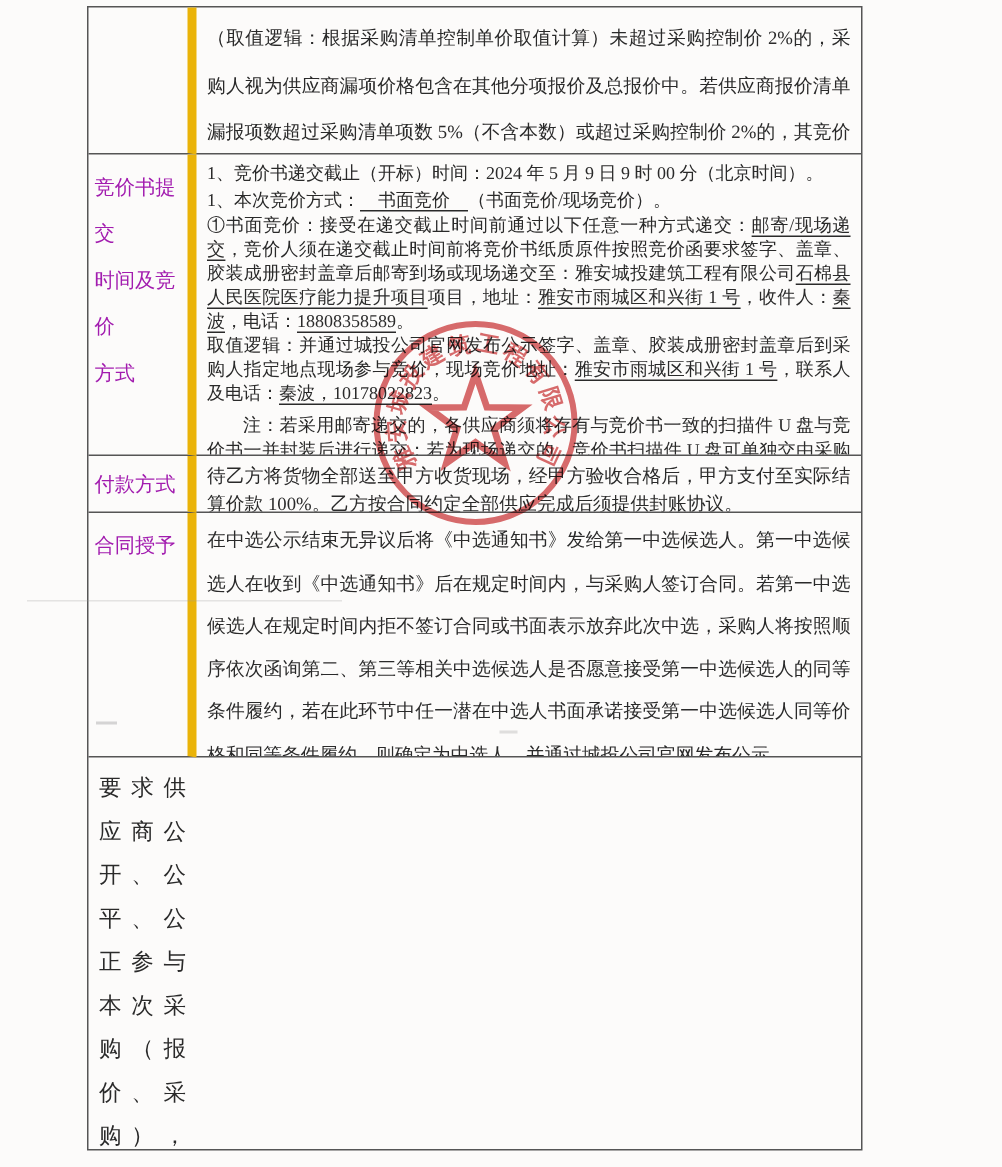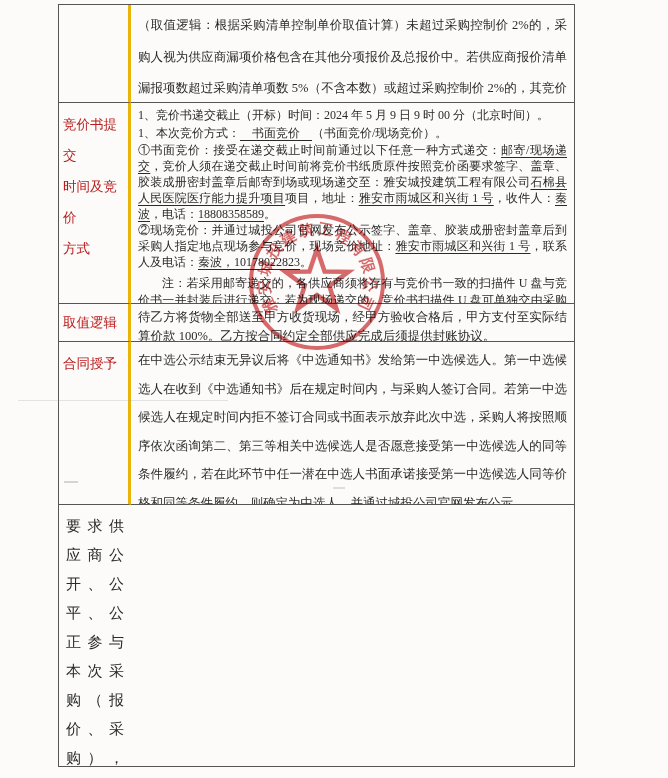--- a/index.html
+++ b/index.html
@@ -18,25 +18,25 @@
     position:absolute;left:58px;top:4px;width:517px;
     border:1px solid #555;
     display:grid;
     grid-template-columns:72px 1fr;
     grid-template-rows:98px 201px 38px 163px 261px;
     background:transparent;
     box-sizing:border-box;
   }
   .cell{box-sizing:border-box;overflow:hidden;}
   .label-cell{
-    border-right:3px solid #eab308;border-bottom:1px solid #555;
+    border-right:6px solid #eab308;border-bottom:1px solid #555;
     font-size:13.5px;line-height:31px;
     padding:6px 2px 0 4px;
     white-space:pre-line;
-    color:#b91c1c;
+    color:#a21caf;
     display:block;
   }
   .label-center{display:flex;align-items:center;padding-top:0;}
   .content-cell{
     border-bottom:1px solid #555;
     padding:3px 7px 0 7px;
     text-align:justify;
     color:#2a2a2a;
   }
   .last-row{border-bottom:none;}
@@ -93,28 +93,28 @@
       <p class="item">
         <span>1、竞价书递交截止（开标）时间：2024 年 5 月 9 日 9 时 00 分（北京时间）。</span>
       </p>
       <p class="item">
         <span>1、本次竞价方式：</span><span class="u">　书面竞价　</span><span>（书面竞价/现场竞价）。</span>
       </p>
       <p>
         <span class="b">①书面竞价：</span><span>接受在递交截止时间前通过以下任意一种方式递交：</span><span class="u">邮寄/现场递交</span><span>，竞价人须在递交截止时间前将竞价书纸质原件按照竞价函要求</span><span class="b">签字、盖章、胶装成册密封盖章后邮寄到场或现场递交至：</span><span>雅安城投建筑工程有限公司</span><span class="u">石棉县人民医院医疗能力提升项目</span><span>项目，地址：</span><span class="u">雅安市雨城区和兴街 1 号</span><span>，收件人：</span><span class="u">秦波</span><span>，电话：</span><span class="u">18808358589</span><span>。</span>
       </p>
       <p>
-        <span class="b">②现场竞价：</span><span>并通过城投公司官网发布公示</span><span class="b">签字、盖章、胶装成册密封盖章后到采</span><span>购人指定地点现场参与竞价，现场竞价地址：</span><span class="u">雅安市雨城区和兴街 1 号</span><span>，联系人及电话：</span><span class="u">秦波，10178022823</span><span>。</span>
+        <span class="b">取值逻辑：</span><span>并通过城投公司官网发布公示</span><span class="b">签字、盖章、胶装成册密封盖章后到采</span><span>购人指定地点现场参与竞价，现场竞价地址：</span><span class="u">雅安市雨城区和兴街 1 号</span><span>，联系人及电话：</span><span class="u">秦波，10178022823</span><span>。</span>
       </p>
       <p class="note indent2">
         <span class="b">注：若采用邮寄递交的，各供应商须将存有与竞价书一致的扫描件 U 盘与竞价书一并封装后进行递交；若为现场递交的，竞价书扫描件 U 盘可单独交由采购人现场拷贝后予以归还。</span>
       </p>
     </div>
 
-    <div class="cell label-cell label-center">取值逻辑</div>
+    <div class="cell label-cell label-center">付款方式</div>
     <div class="cell content-cell r2-content">
       <p><span>待乙方将货物全部送至甲方收货现场，经甲方验收合格后，甲方支付至实际结算价款 100%。乙方按合同约定全部供应完成后须提供封账协议。</span></p>
     </div>
 
     <div class="cell label-cell">合同授予</div>
     <div class="cell content-cell r3-content">
       <p><span>在中选公示结束无异议后将《中选通知书》发给第一中选候选人。第一中选候选人在收到《中选通知书》后在规定时间内，与采购人签订合同。若第一中选候选人在规定时间内拒不签订合同或书面表示放弃此次中选，采购人将按照顺序依次函询第二、第三等相关中选候选人是否愿意接受第一中选候选人的同等条件履约，若在此环节中任一潜在中选人书面承诺接受第一中选候选人同等价格和同等条件履约，则确定为中选人，并通过城投公司官网发布公示。</span></p>
     </div>
 
     <div class="cell content-cell r4-content last-row">

